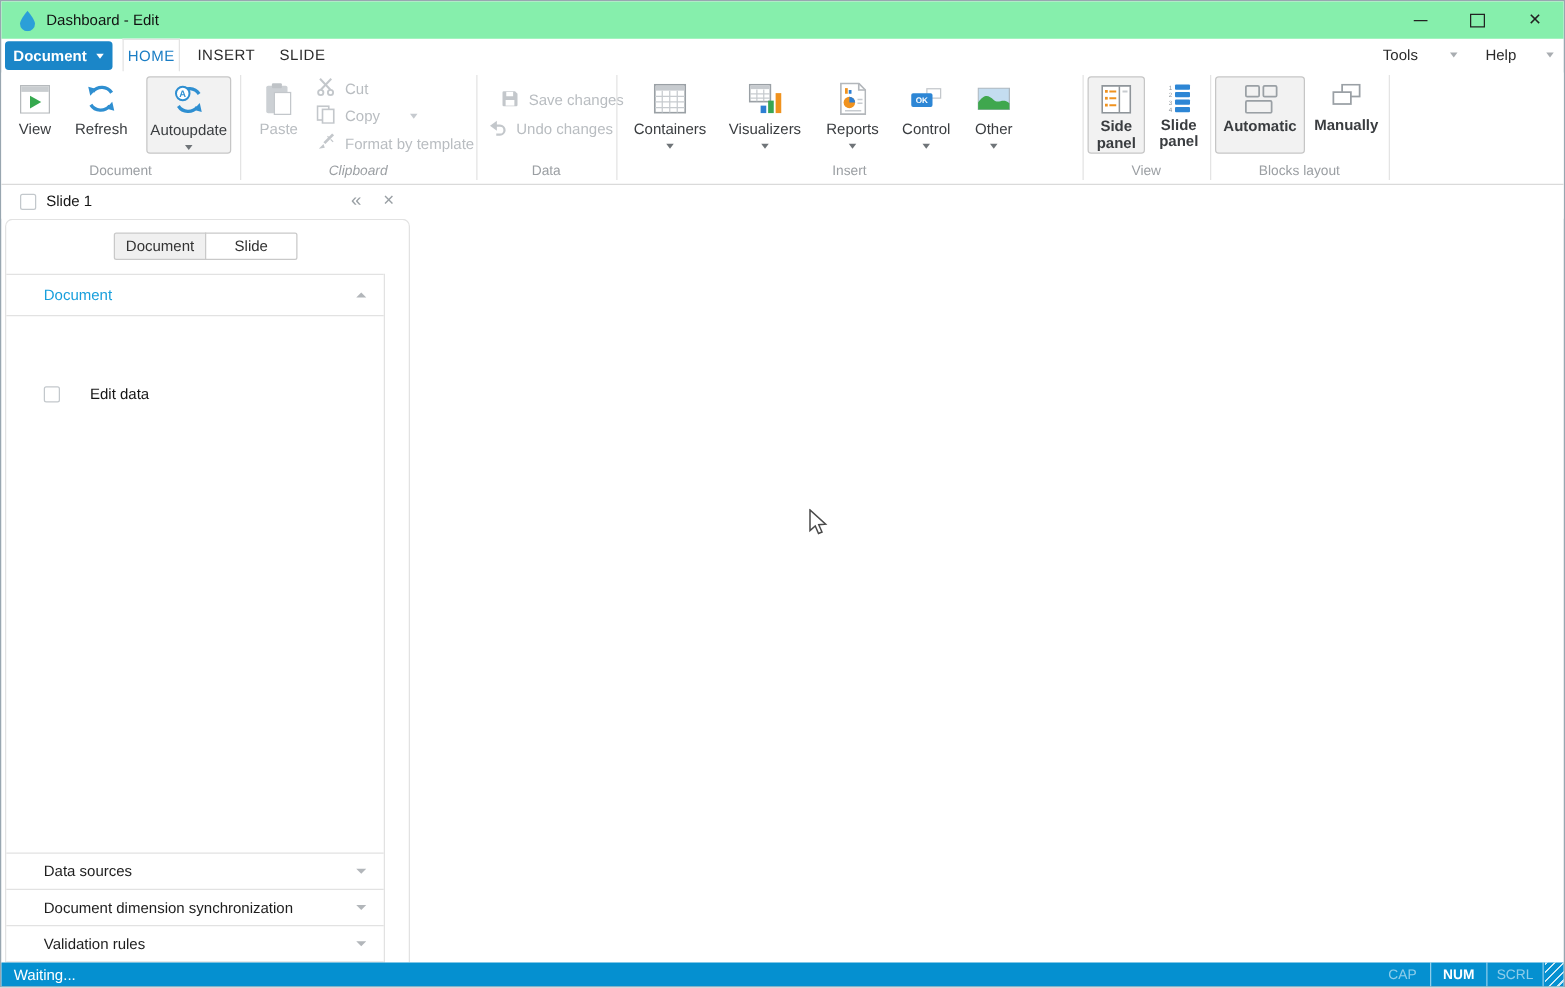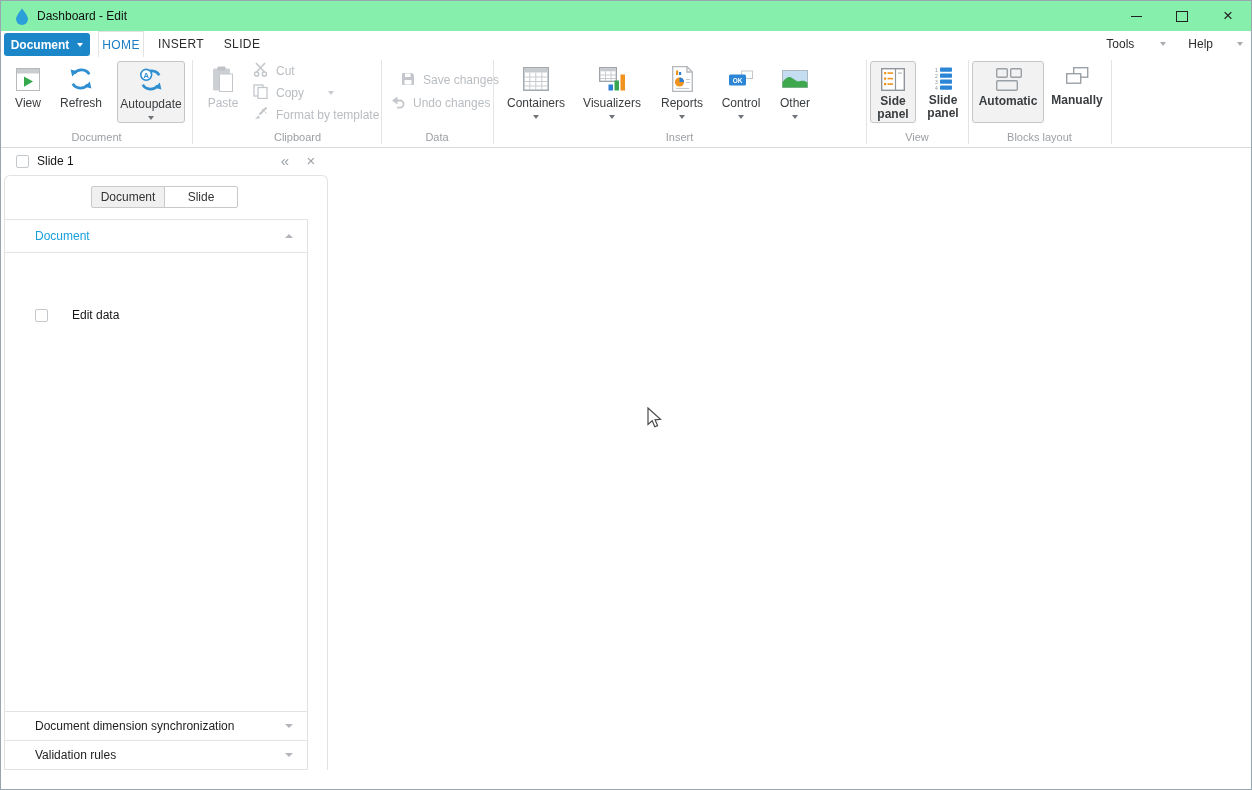--- a/index.html
+++ b/index.html
@@ -189,21 +189,21 @@
     <div class="rrow disabled" style="left:252px;top:49px;">
       <span>
         <svg width="15" height="15" viewBox="0 0 15 15">
           <path d="M13.5 1.5 L6.5 8.5" stroke="#c3c7cb" stroke-width="2.2"></path>
           <path d="M5.8 9.2 L2 13 L6.8 12.2 Z" fill="#c3c7cb"></path>
           <path d="M11.5 5.5 l2 2 M9 3 l1.5 1.5" stroke="#c3c7cb" stroke-width="1"></path>
         </svg>
       </span>
       <span>Format by template</span>
     </div>
-    <div class="glabel" style="left:202px;width:189px;">Clipboard</div>
+    <div class="glabel" style="left:191px;width:189px;font-style:italic;">Clipboard</div>
     <div class="rsep" style="left:380px;"></div>
 
     <div class="rrow disabled" style="left:400px;top:14px;">
       <span>
         <svg width="14" height="14" viewBox="0 0 14 14">
           <path d="M1 2 a1 1 0 0 1 1-1 h9 l2 2 v9 a1 1 0 0 1 -1 1 h-10 a1 1 0 0 1 -1-1 Z" fill="#c3c7cb"></path>
           <rect x="4" y="1.5" width="5.5" height="3.5" fill="#fff"></rect>
           <rect x="3.5" y="8" width="7" height="4.5" fill="#fff"></rect>
         </svg>
       </span>
@@ -369,31 +369,47 @@
       <div class="acchead doc">
         <span>Document</span>
         <span class="accarrow up"></span>
       </div>
       <div class="editrow">
         <span class="cb"></span>
         <span>Edit data</span>
       </div>
       <div class="accbottom">
         <div class="acchead">
+          <span>Data sources</span>
+          <span class="accarrow down"></span>
+        </div>
+        <div class="acchead">
           <span>Document dimension synchronization</span>
           <span class="accarrow down"></span>
         </div>
         <div class="acchead">
           <span>Validation rules</span>
           <span class="accarrow down"></span>
         </div>
       </div>
     </div>
   </div>
 
   <span class="cursor">
     <svg width="16" height="24" viewBox="0 0 16 24">
       <polygon points="1,1 1,17.5 5.2,13.8 7.8,19.8 10.6,18.6 8,12.8 13.5,12.3" fill="#fff" stroke="#4a4a4a" stroke-width="1.2"></polygon>
     </svg>
   </span>
 
+  <div class="statusbar">
+    <span class="sb-msg">Waiting...</span>
+    <div class="sb-keys">
+      <span class="sb-key">CAP</span>
+      <span class="sb-sep"></span>
+      <span class="sb-key active">NUM</span>
+      <span class="sb-sep"></span>
+      <span class="sb-key">SCRL</span>
+      <span class="sb-sep"></span>
+      <span class="sb-grip"></span>
+    </div>
+  </div>
 
 </div>
 
 </body></html>

